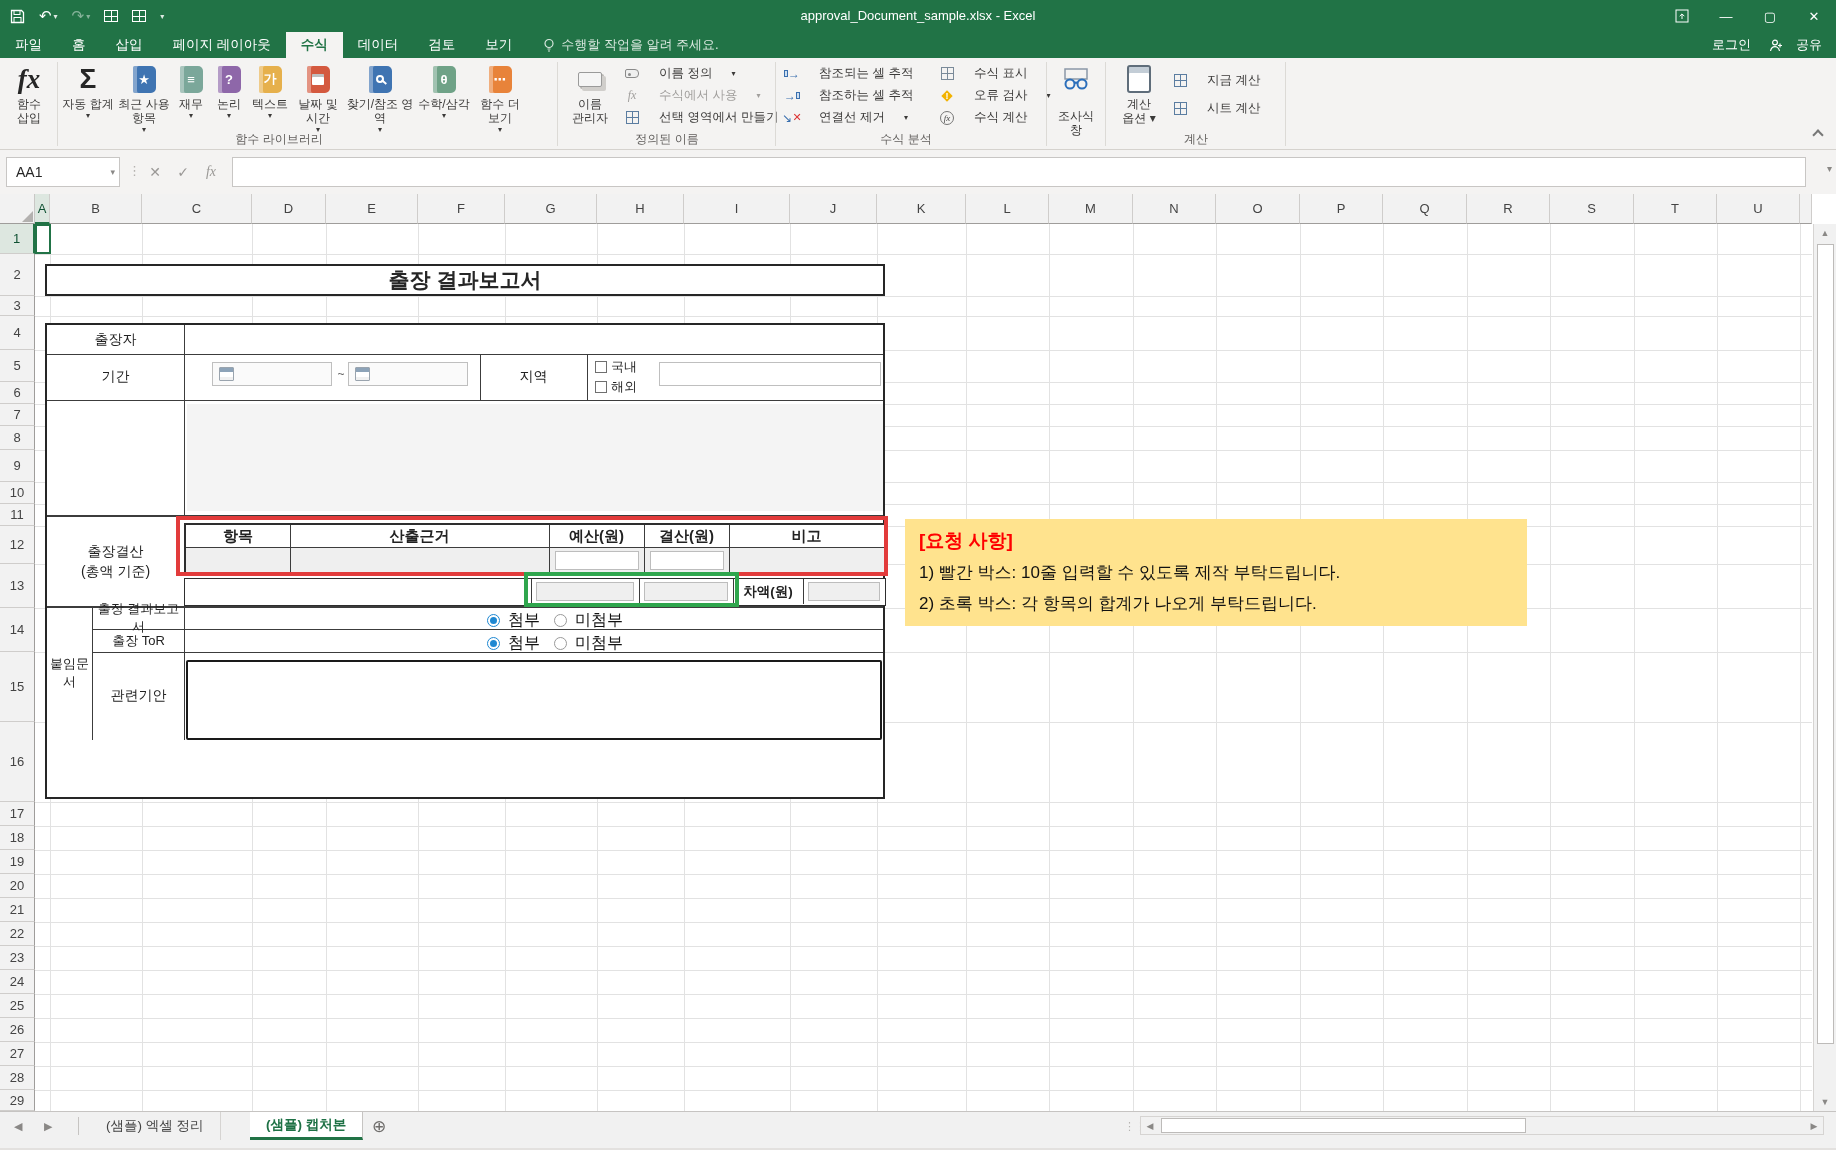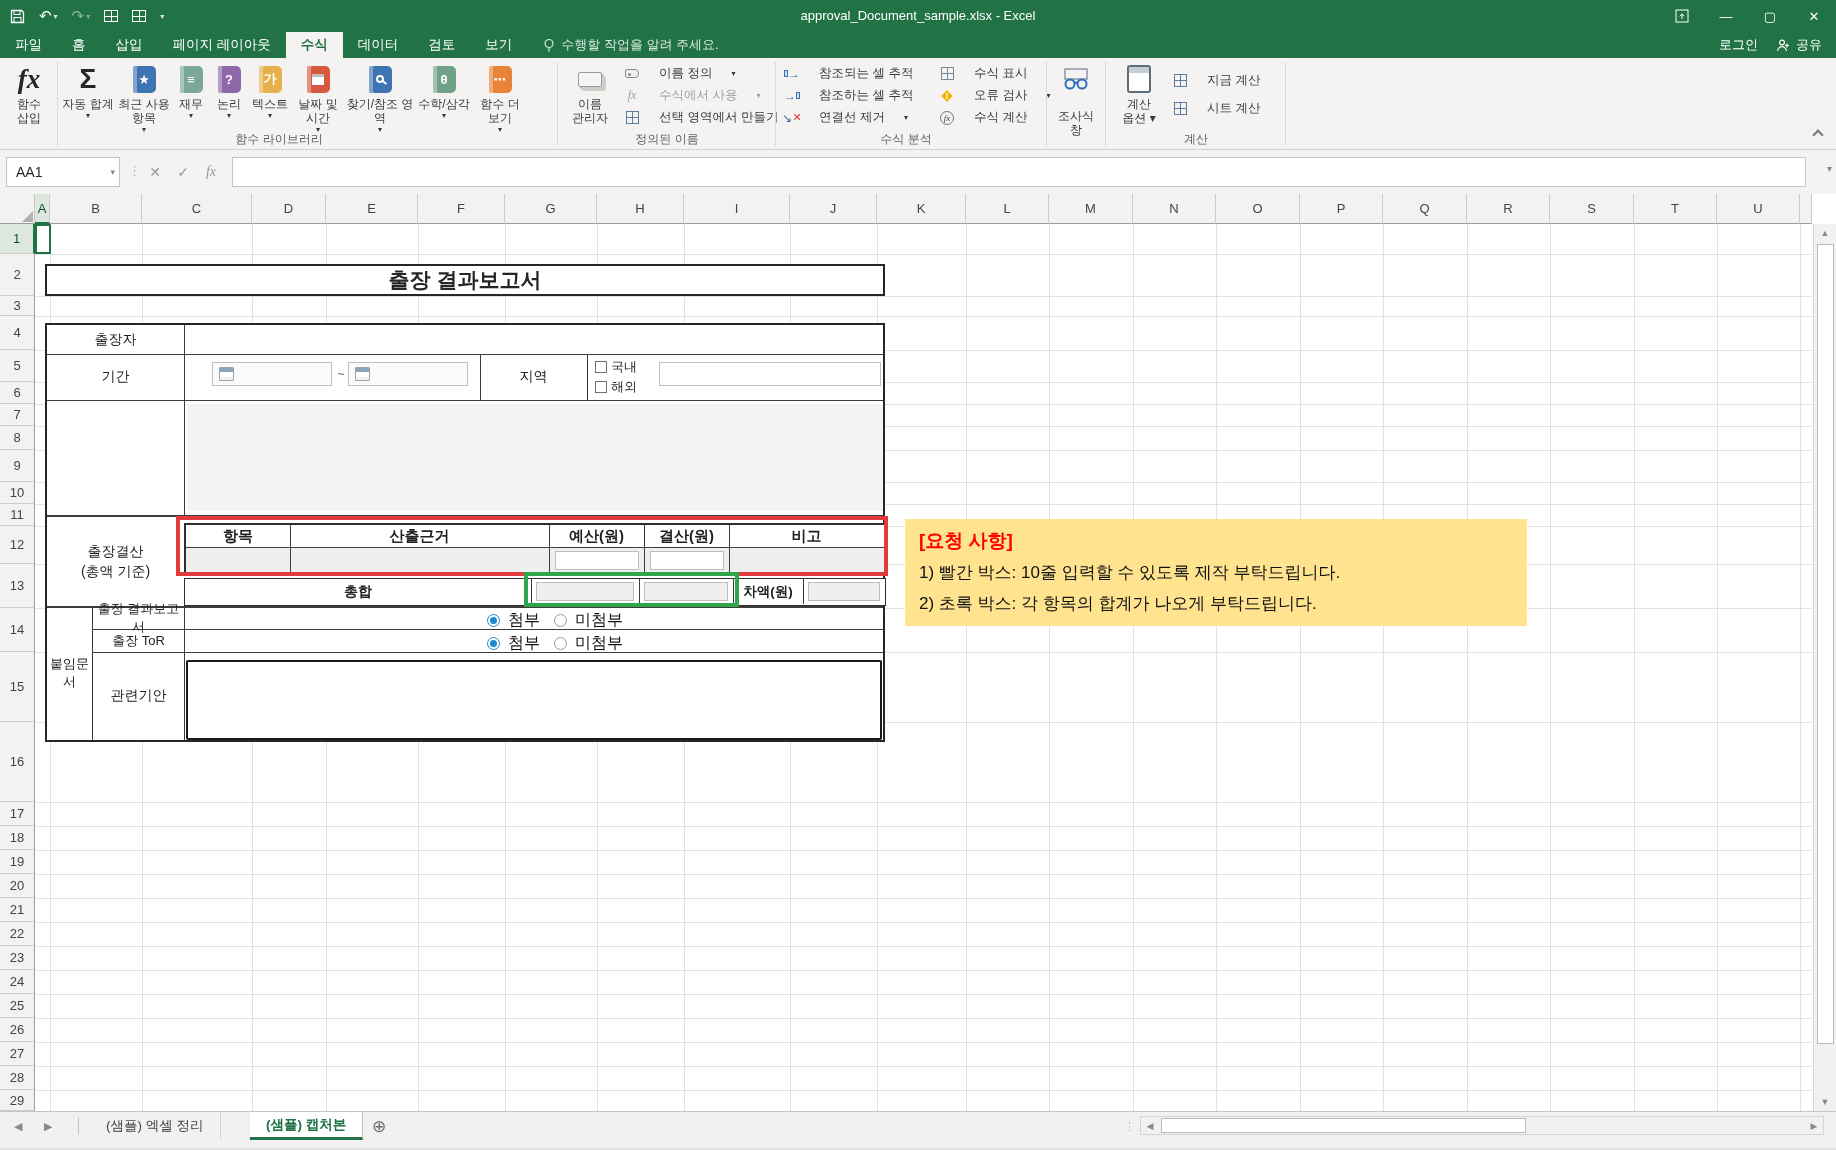--- a/index.html
+++ b/index.html
@@ -20,21 +20,21 @@
   .winbtn{width:44px;height:32px;display:flex;align-items:center;justify-content:center;font-size:13px;color:#fff;}
   .qgrid{width:14px;height:12px;border:1px solid #fff;
     background:linear-gradient(#fff,#fff) center/100% 1px no-repeat,linear-gradient(#fff,#fff) center/1px 100% no-repeat;}
 
   
   #tabrow{position:absolute;left:0;top:32px;width:1836px;height:26px;background:#217346;display:flex;align-items:stretch;}
   .rtab{padding:0 15px;color:#fff;font-size:13.5px;line-height:26px;}
   .rtab.active{background:#F4F3F2;color:#217346;font-weight:bold;}
   #tellme{display:flex;align-items:center;gap:6px;color:#d9e8df;font-size:13px;padding-left:16px;}
   #tabrow-right{position:absolute;right:0;top:32px;height:26px;display:flex;align-items:center;gap:18px;color:#fff;font-size:13px;padding-right:14px;}
-  .share-box{display:flex;align-items:center;gap:6px;}
+  .share-box{display:flex;align-items:center;gap:13px;}
 
   
   #ribbon{position:absolute;left:0;top:58px;width:1836px;height:92px;background:#F4F3F2;border-bottom:1px solid #D5D2CE;}
   .group{position:absolute;top:0;height:92px;}
   .glabel{position:absolute;bottom:2px;left:0;right:0;text-align:center;font-size:12px;color:#605e5c;}
   .vsep{position:absolute;top:4px;bottom:4px;width:1px;background:#DCDAD6;}
   .bigbtn{position:absolute;top:3px;height:78px;display:flex;flex-direction:column;align-items:center;justify-content:flex-start;}
   .bigbtn .ico{height:32px;display:flex;align-items:center;justify-content:center;margin-top:2px;}
   .blbl{font-size:12px;line-height:14px;text-align:center;color:#3b3a39;margin-top:2px;}
   .caret{font-size:8px;color:#3b3a39;line-height:8px;margin-top:1px;}
@@ -517,21 +517,21 @@
       <div class="ghline" style="top: 1018px; left: 35px; width: 1777px;"></div>
       <div class="ghline" style="top: 1042px; left: 35px; width: 1777px;"></div>
       <div class="ghline" style="top: 1066px; left: 35px; width: 1777px;"></div>
       <div class="ghline" style="top: 1090px; left: 35px; width: 1777px;"></div>
       <div class="ghline" style="top: 1111px; left: 35px; width: 1777px;"></div>
     </div>
   <div id="a1sel"></div>
 
   <div class="formbox" style="left:45px;top:264px;width:840px;height:32px;display:flex;align-items:center;justify-content:center;font-size:21px;font-weight:bold;z-index:5;">출장 결과보고서</div>
 
-  <div class="formbox" style="left:45px;top:323px;width:840px;height:419px;z-index:5;">
+  <div class="formbox" style="left:45px;top:323px;width:840px;height:476px;z-index:5;">
 
     <div class="fline" style="left:0;top:29px;width:836px;height:1px;"></div>
     <div class="fline" style="left:0;top:75px;width:836px;height:1px;"></div>
     <div class="fline" style="left:0;top:190px;width:836px;height:2px;"></div>
     <div class="fline" style="left:0;top:281px;width:836px;height:2px;"></div>
     <div class="fline" style="left:45px;top:304px;width:791px;height:1px;"></div>
     <div class="fline" style="left:45px;top:327px;width:791px;height:1px;"></div>
 
     <div class="fline" style="left:137px;top:0;width:1px;height:190px;"></div>
     <div class="fline" style="left:45px;top:281px;width:1px;height:134px;"></div>
@@ -586,21 +586,20 @@
         <div class="abs" style="left:5px;top:3px;width:74px;height:19px;background:#fff;border:1px solid #BDBDBD;"></div>
       </div>
       <div class="abs grayfill" style="left:544px;top:23px;width:154px;height:25px;"></div>
     </div>
 
     <div class="abs" style="left:137px;top:253px;width:702px;height:28px;border:1.5px solid #2e2e2e;background:#fff;">
       <div class="fline" style="left:346px;top:0;width:1px;height:25px;"></div>
       <div class="fline" style="left:454px;top:0;width:1px;height:25px;"></div>
       <div class="fline" style="left:548px;top:0;width:1px;height:25px;"></div>
       <div class="fline" style="left:618px;top:0;width:1px;height:25px;"></div>
-      <div class="flabel tblhead" style="left:0;top:0;width:346px;height:25px;font-size:14px;">총합</div>
       <div class="abs grayfill" style="left:351px;top:3px;width:98px;height:19px;border:1px solid #BDBDBD;"></div>
       <div class="abs grayfill" style="left:459px;top:3px;width:84px;height:19px;border:1px solid #BDBDBD;"></div>
       <div class="flabel tblhead" style="left:548px;top:0;width:70px;height:25px;font-size:13.5px;">차액(원)</div>
       <div class="abs grayfill" style="left:623px;top:3px;width:72px;height:19px;border:1px solid #BDBDBD;"></div>
     </div>
 
     <div class="flabel" style="left:0;top:281px;width:45px;height:134px;font-size:13px;">붙임문서</div>
     <div class="flabel" style="left:46px;top:281px;width:91px;height:23px;font-size:13px;">출장 결과보고서</div>
     <div class="abs" style="left:440px;top:285px;display:flex;align-items:center;gap:8px;">
       <span class="radio sel"></span>

